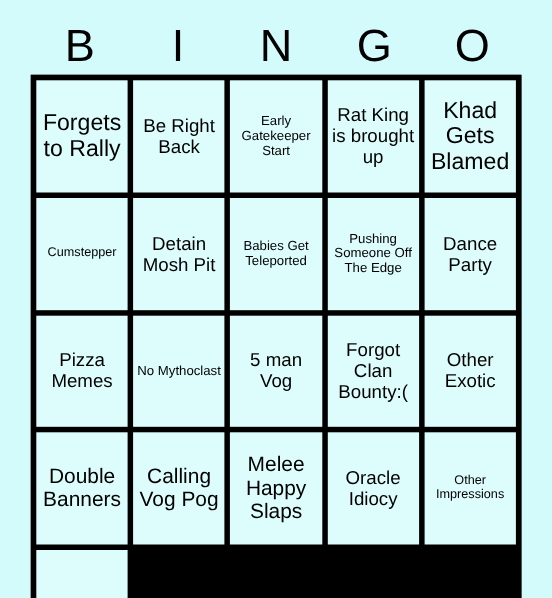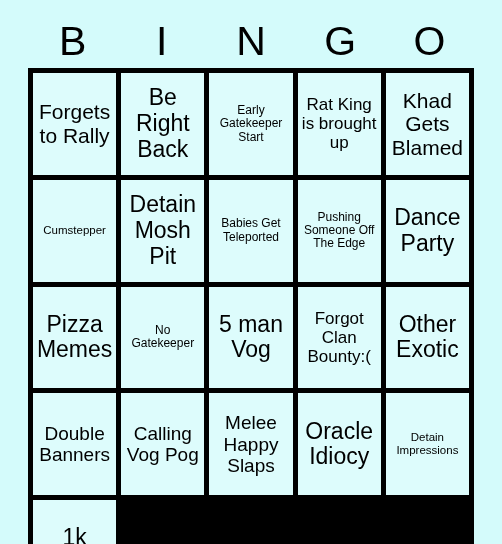--- a/index.html
+++ b/index.html
@@ -70,21 +70,21 @@
     padding: 2px 3px;
     box-sizing: border-box;
     overflow: hidden;
     color: #000000;
     line-height: 1.12;
     font-family: "Liberation Sans", sans-serif;
     font-weight: 400;
   }
 
   
-  .fs-xxl { font-size: 23px; }
+  .fs-xxl { font-size: 17px; }
   .fs-xl  { font-size: 21px; }
   .fs-lg  { font-size: 19px; }
   .fs-md  { font-size: 17px; }
   .fs-sm  { font-size: 12px; }
   .fs-xs  { font-size: 11.5px; }
 
   .cell span {
     display: block;
     width: 100%;
   }
@@ -132,21 +132,21 @@
         <span>Pushing Someone Off The Edge</span>
       </div>
     <div class="cell fs-xxl">
         <span>Dance Party</span>
       </div>
 
     <div class="cell fs-xxl">
         <span>Pizza Memes</span>
       </div>
     <div class="cell fs-sm">
-        <span>No Gatekeeper</span>
+        <span>No Mythoclast</span>
       </div>
     <div class="cell fs-xxl">
         <span>5 man Vog</span>
       </div>
     <div class="cell fs-md">
         <span>Forgot Clan Bounty:(</span>
       </div>
 
     <div class="cell fs-xxl">
         <span>Other Exotic</span>
@@ -158,20 +158,20 @@
         <span>Calling Vog Pog</span>
       </div>
 
     <div class="cell fs-lg">
         <span>Melee Happy Slaps</span>
       </div>
     <div class="cell fs-xxl">
         <span>Oracle Idiocy</span>
       </div>
     <div class="cell fs-xs">
-        <span>Detain Impressions</span>
+        <span>Other Impressions</span>
       </div>
     <div class="cell fs-xxl">
         <span>1k suicide</span>
       </div>
   </div>
 
 </div>
 
 </body></html>

